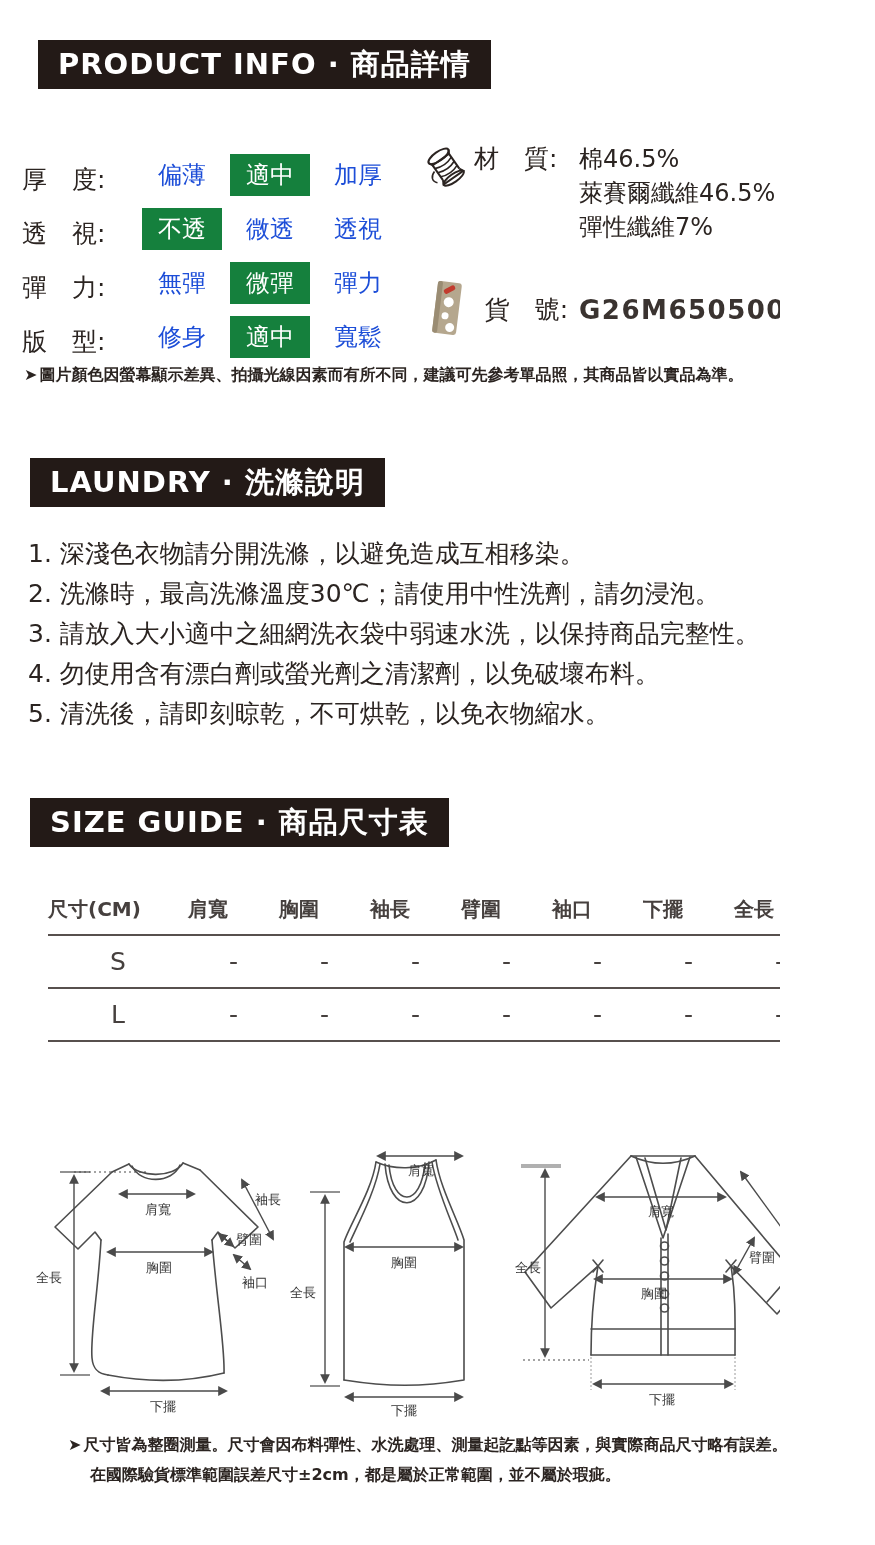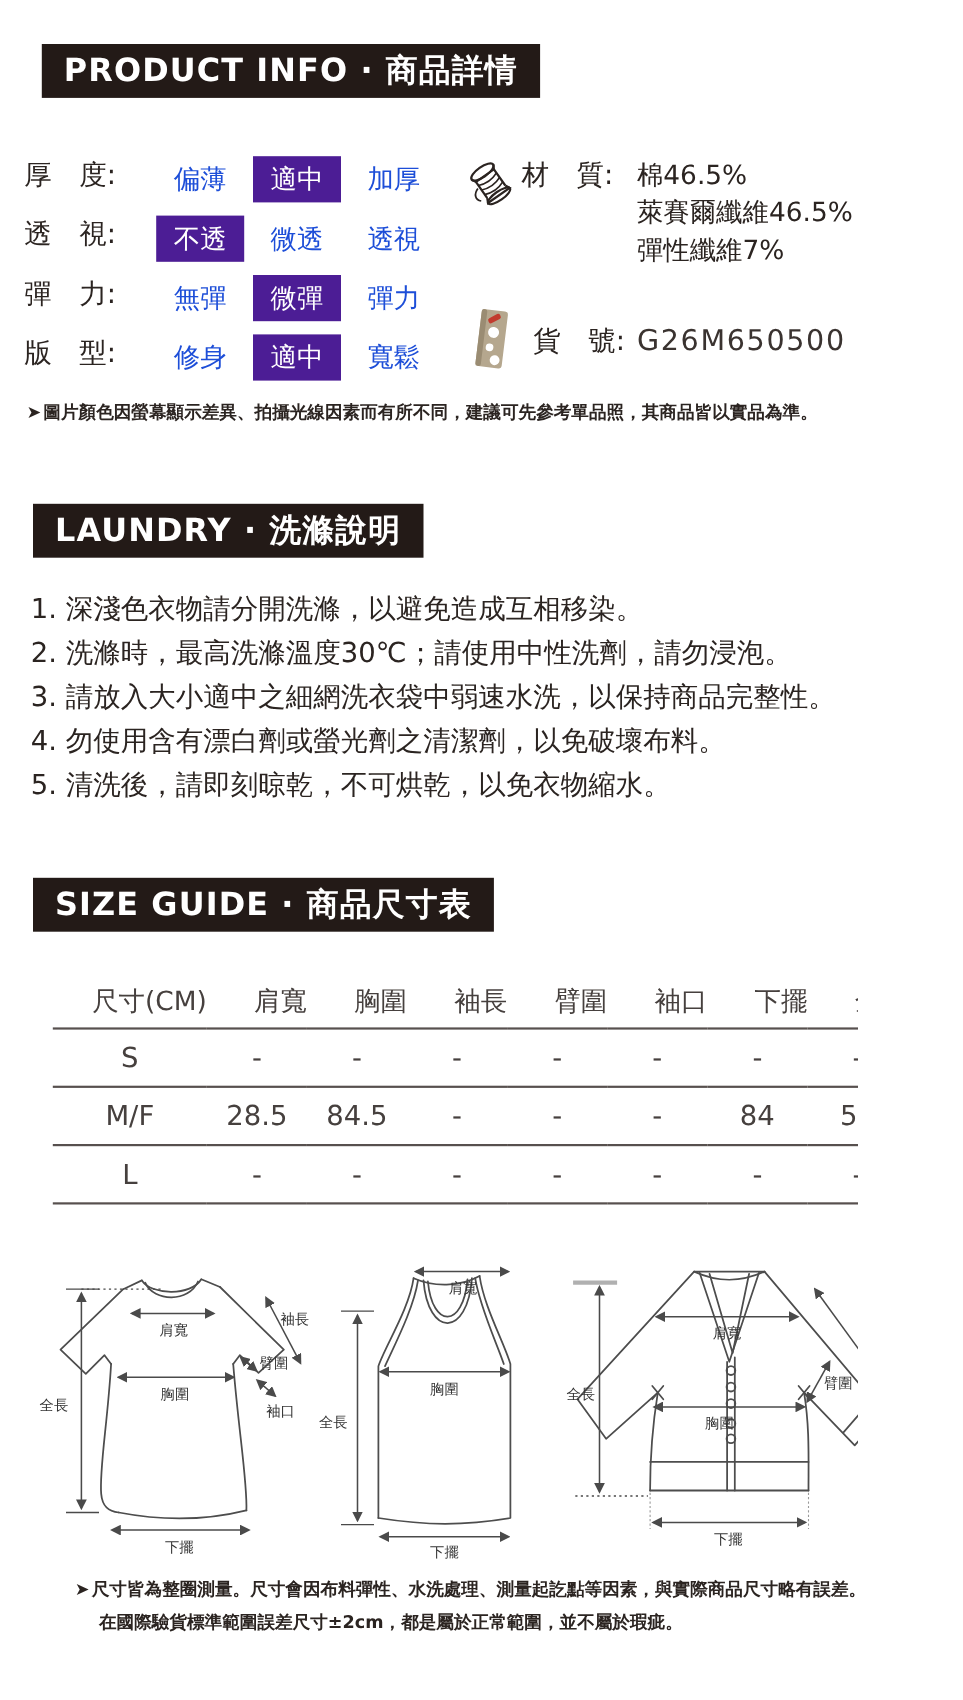--- a/index.html
+++ b/index.html
@@ -10,52 +10,52 @@
   
   .hdr { position:absolute; background:#231a17; color:#fff; font-weight:bold;
          font-size:29px; line-height:49px; height:49px; padding:0 20px;
          letter-spacing:1px; white-space:nowrap; }
   .hdr-product { top:40px; left:38px; }
   .hdr-laundry { top:458px; left:30px; }
   .hdr-size    { top:798px; left:30px; }
 
   
   .attrs { position:absolute; top:142px; left:22px; width:400px; }
-  .attr-row { display:flex; align-items:flex-start; height:54px; }
+  .attr-row { display:flex; align-items:flex-end; height:54px; }
   .attr-label { width:112px; font-size:25px; color:#2b2421; white-space:pre; }
   .opt { width:80px; height:42px; line-height:42px; text-align:center;
          font-size:24px; color:#1d4ed8; margin-left:8px; white-space:nowrap; }
-  .opt.sel { background:#4c1d95; color:#ffffff; }
+  .opt.sel { background:#15803d; color:#ffffff; }
 
   
   .materials { position:absolute; top:142px; left:424px; width:445px; }
   .mat-row { display:flex; align-items:flex-start; }
   .mat-icon { width:50px; padding-top:2px; }
   .mat-label { width:105px; font-size:25px; white-space:pre; line-height:34px; }
   .mat-values { font-size:24px; line-height:34px; }
   .itemno-row { display:flex; align-items:center; margin-top:34px;text-align:center; }
   .itemno-row .mat-icon { padding-top:0; }
-  .itemno-value { font-size:26px; letter-spacing:1.5px; color:#3a3330; }
+  .itemno-value { font-size:26px; letter-spacing:1.5px; color:#3a3330;font-weight:bold; }
 
   
   .note { position:absolute; font-size:16px; font-weight:bold; color:#2b2421;
           line-height:30px; white-space:nowrap; }
   .note-top { top:360px; left:24px; }
   .note-bottom { top:1430px; left:24px; white-space:normal; width:830px;margin-left:44px; }
   .note .bullet { margin-right:2px; }
   .note-line2 { padding-left:22px; }
 
   
   .laundry-list { position:absolute; top:534px; left:28px; font-size:25px;
                   line-height:40px; color:#2b2421; }
 
   
   .size-table { position:absolute; top:885px; left:48px; width:776px;
                 border-collapse:collapse; table-layout:fixed; color:#46403e; }
-  .size-table th { font-size:24px; font-weight:normal; height:50px; text-align:right;
+  .size-table th { font-size:20px; font-weight:bold; height:50px; text-align:left;
                    border-bottom:2px solid #57504e; }
   .size-table td { font-size:25px; height:53px; text-align:center;
                    border-bottom:2px solid #57504e; }
   .size-table col.c0 { width:140px; }
   .size-table col.c  { width:91px; }
 
   
   .diagrams { position:absolute; top:1142px; left:28px; width:845px; height:275px;
               display:flex; }
   .fig { flex:0 0 auto; }
@@ -185,30 +185,20 @@
         <td>S</td>
         <td>-</td>
         <td>-</td>
         <td>-</td>
         <td>-</td>
         <td>-</td>
         <td>-</td>
         <td>-</td>
       </tr>
       <tr>
-        <td>M/F</td>
-        <td>28.5</td>
-        <td>84.5</td>
-        <td>-</td>
-        <td>-</td>
-        <td>-</td>
-        <td>84</td>
-        <td>53</td>
-      </tr>
-      <tr>
         <td>L</td>
         <td>-</td>
         <td>-</td>
         <td>-</td>
         <td>-</td>
         <td>-</td>
         <td>-</td>
         <td>-</td>
       </tr>
     </tbody>

